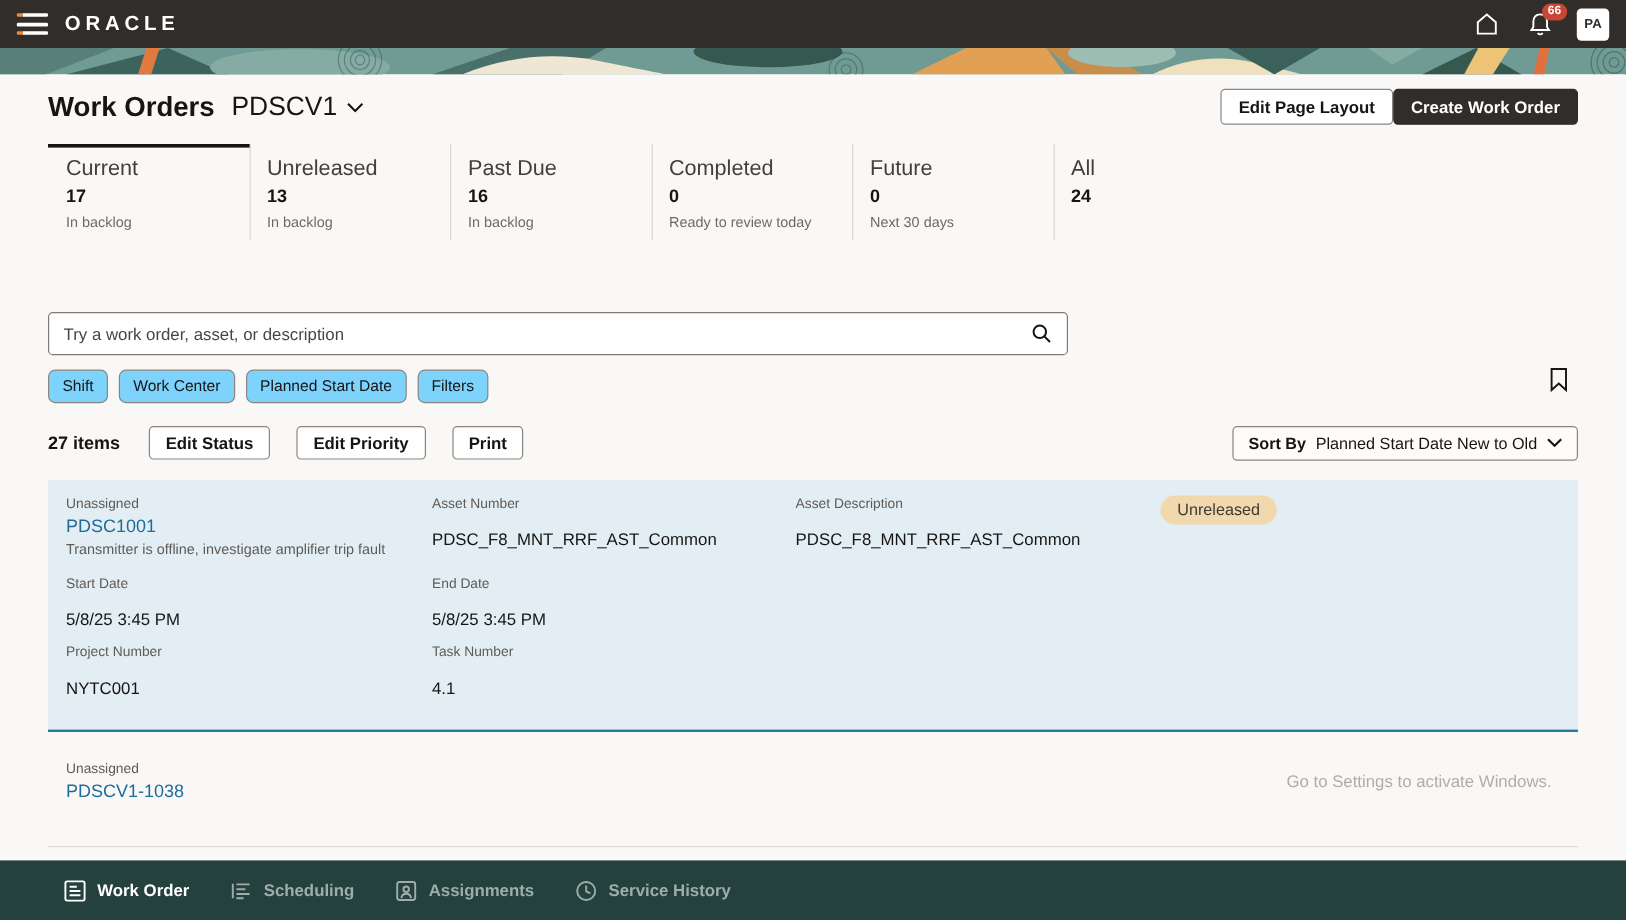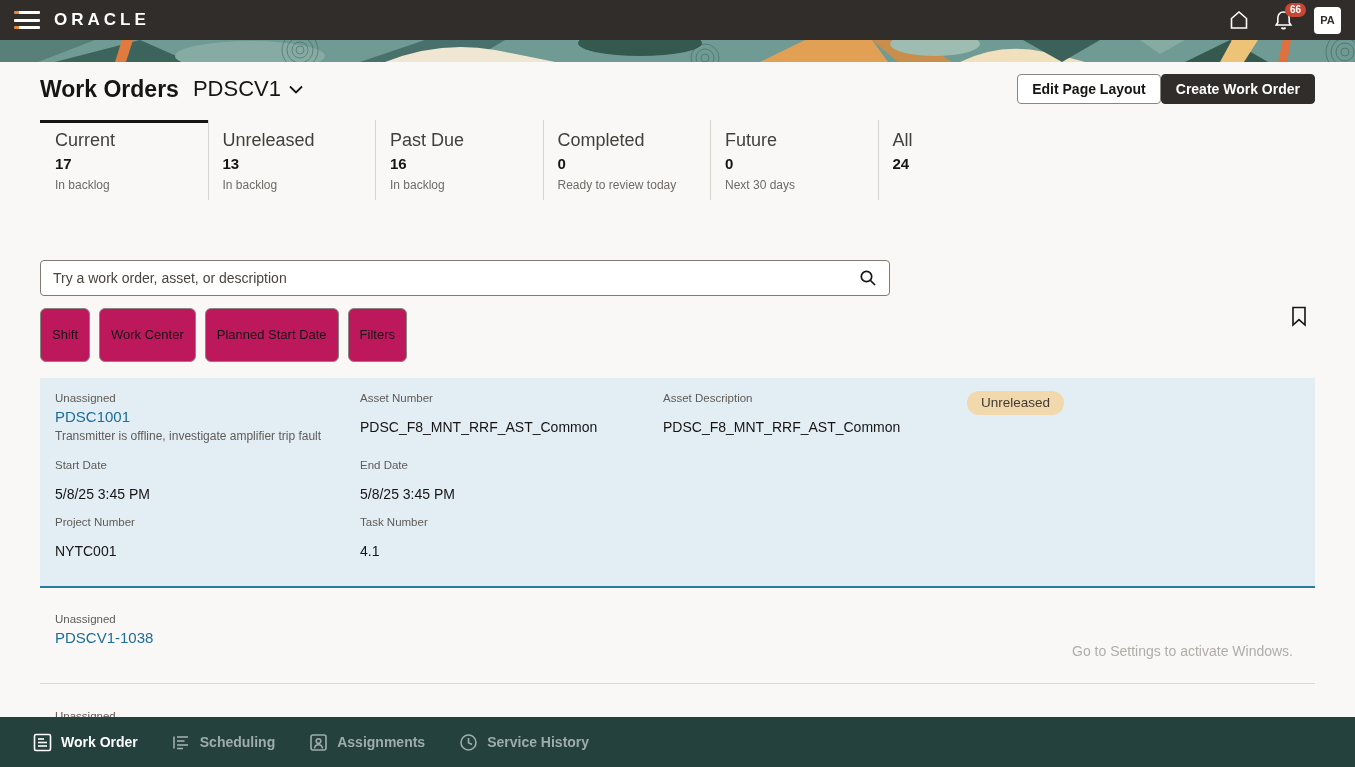--- a/index.html
+++ b/index.html
@@ -70,21 +70,21 @@
   .search-box input {
     flex:1; border:none; outline:none; font-family:inherit; font-size:14px;
     color:#161513; background:transparent;
   }
   .search-box input::placeholder { color:#49443f; opacity:1; }
 
   
   .chips-row { margin-top:12px; display:flex; gap:9px; align-items:center; position:relative; }
   .chip {
     font-size:13px; color:#161513; border:1px solid #8b857f; border-radius:6px;
-    background:#be185d; padding:18px 11px; cursor:pointer; line-height:1.2;
+    background:#7dd3fc; padding:5px 11px; cursor:pointer; line-height:1.2;
   }
   .bookmark-btn { position:absolute; right:8px; top:-2px; cursor:pointer; }
 
   
   .toolbar { margin-top:19px; display:flex; align-items:center; }
   .items-count { font-size:15px; font-weight:700; margin-right:24px; }
   .toolbar .btn { margin-right:22px; padding:5px 13px; }
   .sort-btn {
     margin-left:auto; display:flex; align-items:center; gap:8px; background:#fdfcfb;
     border:1px solid #8b857f; border-radius:4px; padding:6px 12px; cursor:pointer;
@@ -118,21 +118,21 @@
   .yellow-strip { width:250px; height:4px; background:#f2c24d; margin-top:6px; }
 
   
   .watermark { position:absolute; left:1072px; top:641px; pointer-events:none; }
   .watermark .l1 { font-size:20px; color:#b5b1ad; line-height:26px; }
   .watermark .l2 { font-size:14px; color:#b0aca8; line-height:20px; }
 
   
   .bottom-nav {
     position:absolute; left:0; bottom:0; width:1355px; height:50px;
-    background:#24413d; display:flex; align-items:center; padding-left:33px; gap:34px;
+    background:#24413d; display:flex; align-items:center; padding-left:53px; gap:34px;
   }
   .nav-item { display:flex; align-items:center; gap:9px; cursor:pointer;
     color:#9fadaa; font-size:14px; font-weight:700; }
   .nav-item.active { color:#fff; }
   .nav-item svg { display:block; }
 </style>
 </head>
 <body>
 
 <div class="topbar">
@@ -260,20 +260,33 @@
     <span class="chip">Work Center</span>
     <span class="chip">Planned Start Date</span>
     <span class="chip">Filters</span>
     <span class="bookmark-btn">
       <svg width="16" height="21" viewBox="0 0 16 21" fill="none" stroke="#161513" stroke-width="1.6">
         <path d="M2 1.5 H14 V19 L8 13.6 L2 19 Z"></path>
       </svg>
     </span>
   </div>
 
+  <div class="toolbar">
+    <span class="items-count">27 items</span>
+    <button class="btn">Edit Status</button>
+    <button class="btn">Edit Priority</button>
+    <button class="btn">Print</button>
+    <div class="sort-btn">
+      <b>Sort By</b>
+      <span>Planned Start Date New to Old</span>
+      <svg width="13" height="8" viewBox="0 0 13 8" fill="none" stroke="#161513" stroke-width="1.8">
+          <polyline points="1,1 6.5,6.5 12,1"></polyline>
+        </svg>
+    </div>
+  </div>
 
   <div class="wo-list">
 
     <div class="wo-card-selected">
       <div class="wo-grid-row">
         <div class="wo-col1">
           <div class="field-label">Unassigned</div>
           <div class="wo-id">PDSC1001</div>
           <div class="wo-summary">Transmitter is offline, investigate amplifier trip fault</div>
         </div>

